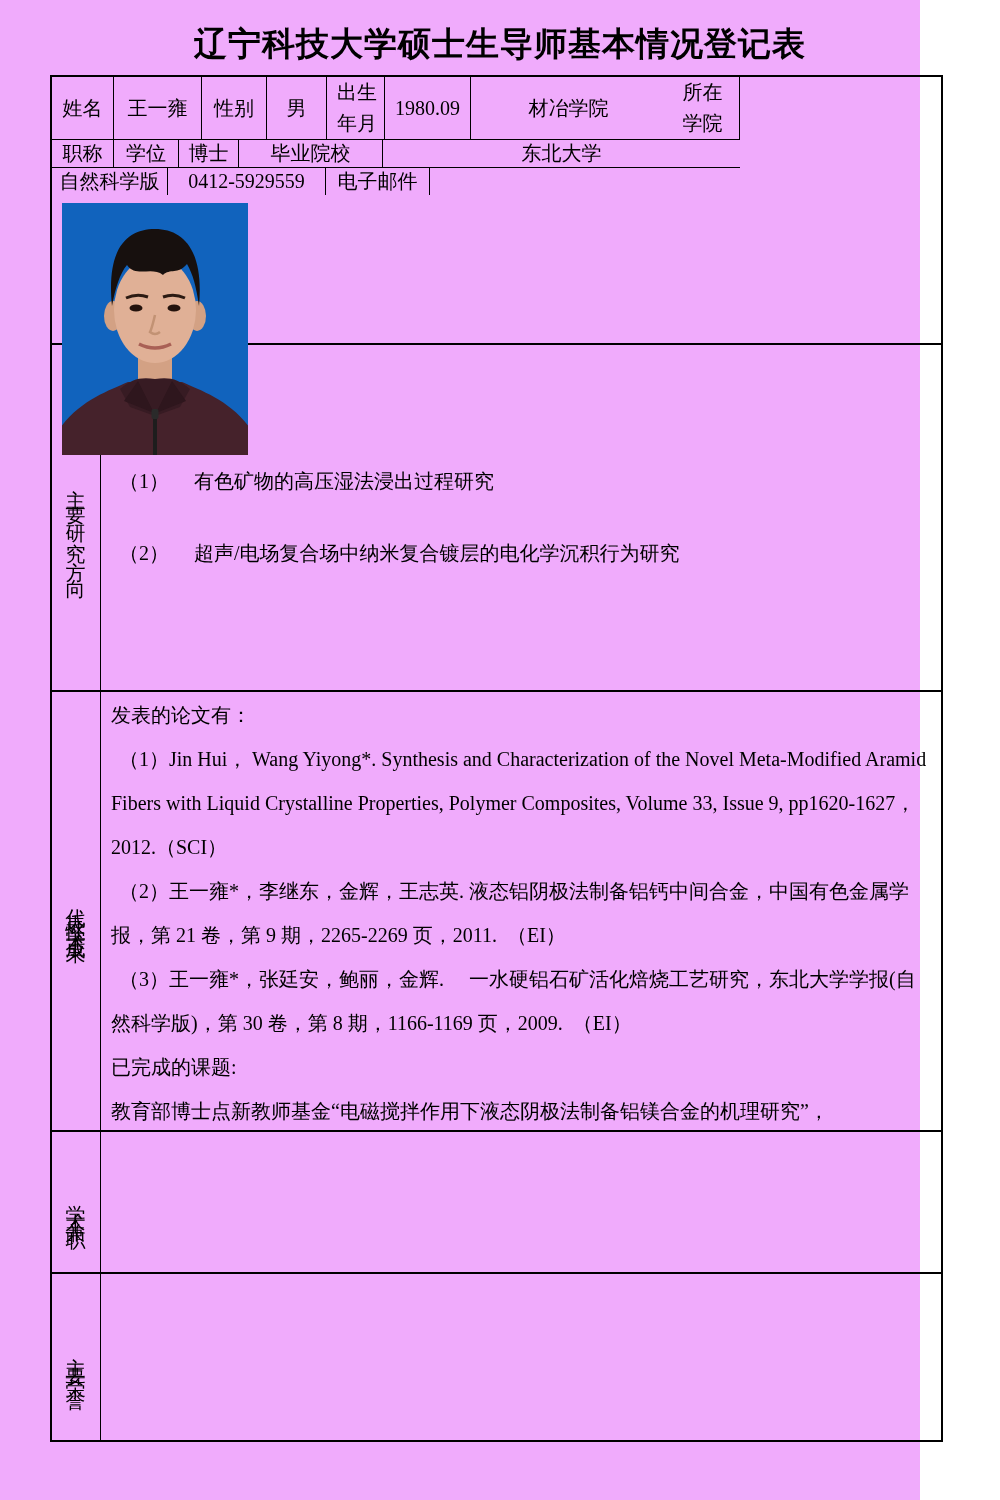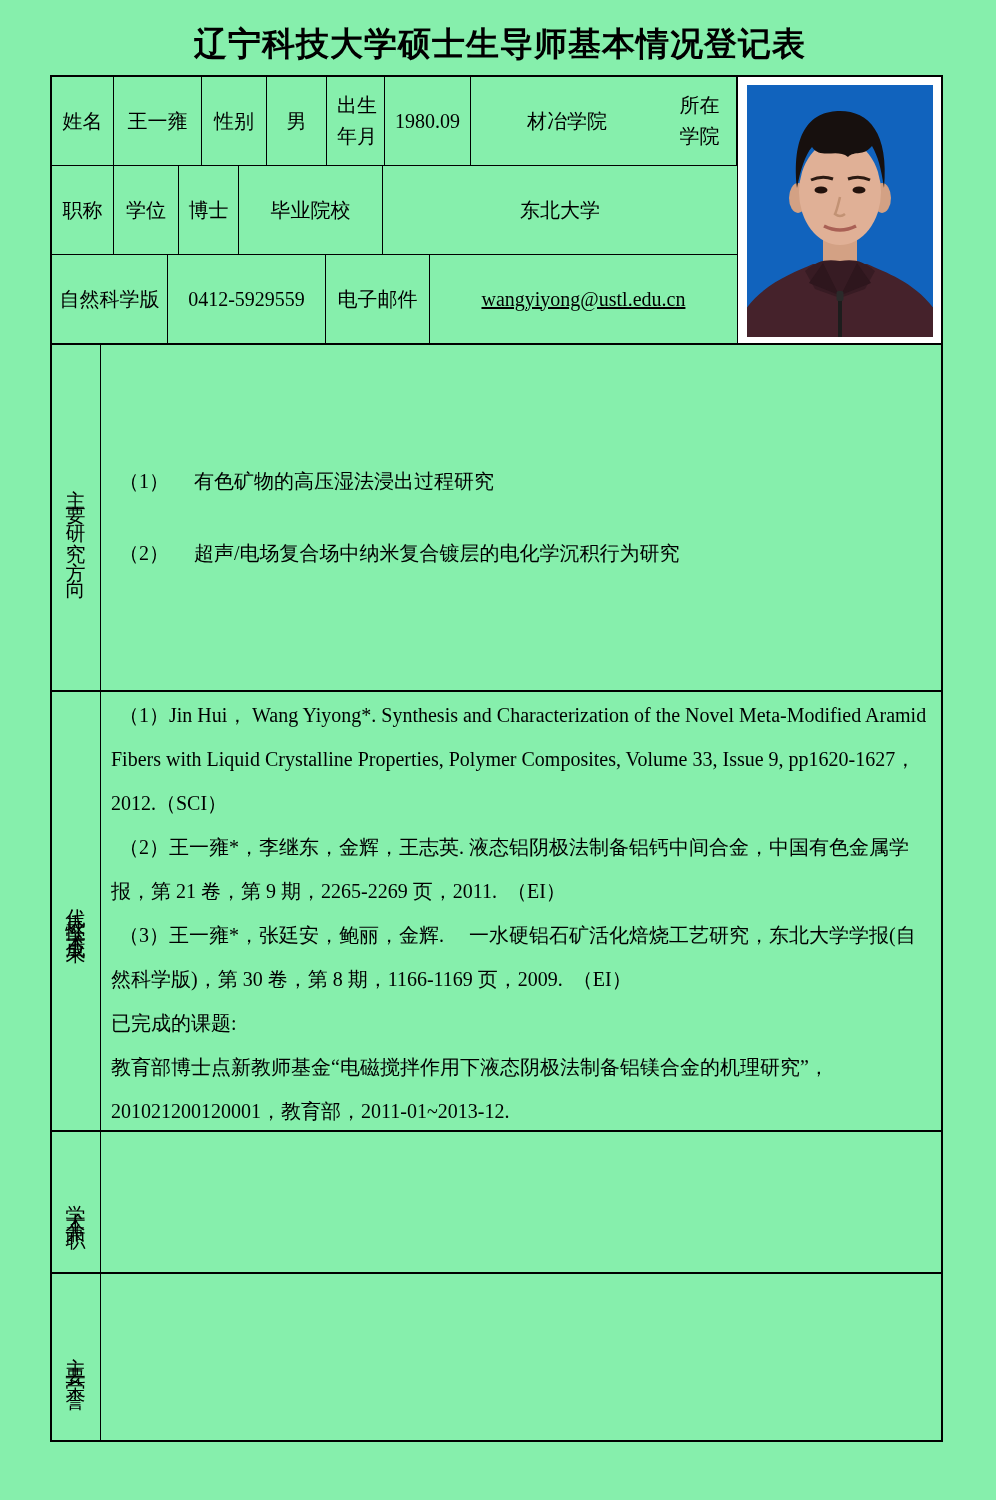--- a/index.html
+++ b/index.html
@@ -3,38 +3,38 @@
 <meta charset="utf-8">
 <style>
   * { margin: 0; padding: 0; box-sizing: border-box; }
   html, body { background: #ffffff; }
   body {
     width: 1000px; height: 1500px;
     font-family: "Liberation Serif", "DejaVu Serif", serif;
     color: #000;
     position: relative;
   }
-  .page { width: 996px; height: 1500px; background: #86efac; position: relative; }
+  .page { width: 920px; height: 1500px; background: #f0abfc; position: relative; }
 
   .doc-title {
     position: absolute; top: 22px; left: 0; width: 1000px;
     text-align: center;
     font-size: 33px; font-weight: bold; letter-spacing: 1px;
   }
 
   .reg-table {
     position: absolute; top: 75px; left: 50px;
     width: 893px; height: 1367px;
     border: 2px solid #000;
     display: flex; flex-direction: column;
     font-size: 20px;
   }
 
   
-  .top-block { display: flex; height: 268px; border-bottom: 2px solid #000; }
+  .top-block { display: flex; height: 268px; border-bottom: 2px solid #000; flex-direction: column; }
   .top-left { width: 688px; display: flex; flex-direction: column; }
   .info-row { display: flex; flex: 1 1 0; border-bottom: 1px solid #000; }
   .info-row:last-child { border-bottom: none; }
   .cell {
     border-right: 1px solid #000;
     display: flex; align-items: center; justify-content: center;
     text-align: center; padding: 0 4px; overflow: hidden;
   }
   .cell.last { border-right: none; }
   .wrap2 { width: 46px; line-height: 1.55; } 
@@ -122,23 +122,20 @@
           <div class="cell w-r1c3">学位</div>
           <div class="cell w-r1c4">博士</div>
           <div class="cell w-r2c5">毕业院校</div>
           <div class="cell w-r2c6 last">东北大学</div>
         </div>
 
         <div class="info-row">
           <div class="cell w-r3c1">自然科学版</div>
           <div class="cell w-r3c2">0412-5929559</div>
           <div class="cell w-r3c3">电子邮件</div>
-          <div class="cell w-r3c4 last">
-              <span class="underline">wangyiyong@ustl.edu.cn</span>
-            </div>
         </div>
       </div>
 
       <div class="photo-cell">
         <svg width="186" height="252" viewBox="0 0 186 252">
           <rect x="0" y="0" width="186" height="252" fill="#1163bd"></rect>
 
           <path d="M -4 252 L -4 228 C 16 198 46 188 66 179 L 120 179 C 140 188 170 198 190 228 L 190 252 Z" fill="#45222b"></path>
 
           <path d="M 76 142 L 110 142 L 110 182 C 110 192 76 192 76 182 Z" fill="#d3a184"></path>
@@ -178,20 +175,21 @@
         <p>（1）　 有色矿物的高压湿法浸出过程研究</p>
         <p>（2）　 超声/电场复合场中纳米复合镀层的电化学沉积行为研究</p>
       </div>
     </div>
 
     <div class="body-row h-achieve">
       <div class="vcell">
         <div class="vlabel ls-achieve">代表性学术成果</div>
       </div>
       <div class="content achieve-content">
+        <p>发表的论文有：</p>
         <p class="p-num">（1）Jin Hui， Wang Yiyong*. Synthesis and Characterization of the Novel Meta-Modified Aramid Fibers with Liquid Crystalline Properties, Polymer Composites, Volume 33, Issue 9, pp1620-1627，  2012.（SCI）</p>
         <p class="p-num">（2）王一雍*，李继东，金辉，王志英. 液态铝阴极法制备铝钙中间合金，中国有色金属学报，第 21 卷，第 9 期，2265-2269 页，2011.  （EI）</p>
         <p class="p-num">（3）王一雍*，张廷安，鲍丽，金辉.　 一水硬铝石矿活化焙烧工艺研究，东北大学学报(自然科学版)，第 30 卷，第 8 期，1166-1169 页，2009.  （EI）</p>
         <p>已完成的课题:</p>
         <p>教育部博士点新教师基金“电磁搅拌作用下液态阴极法制备铝镁合金的机理研究”，201021200120001，教育部，2011-01~2013-12.</p>
       </div>
     </div>
 
     <div class="body-row h-positions">
       <div class="vcell">

